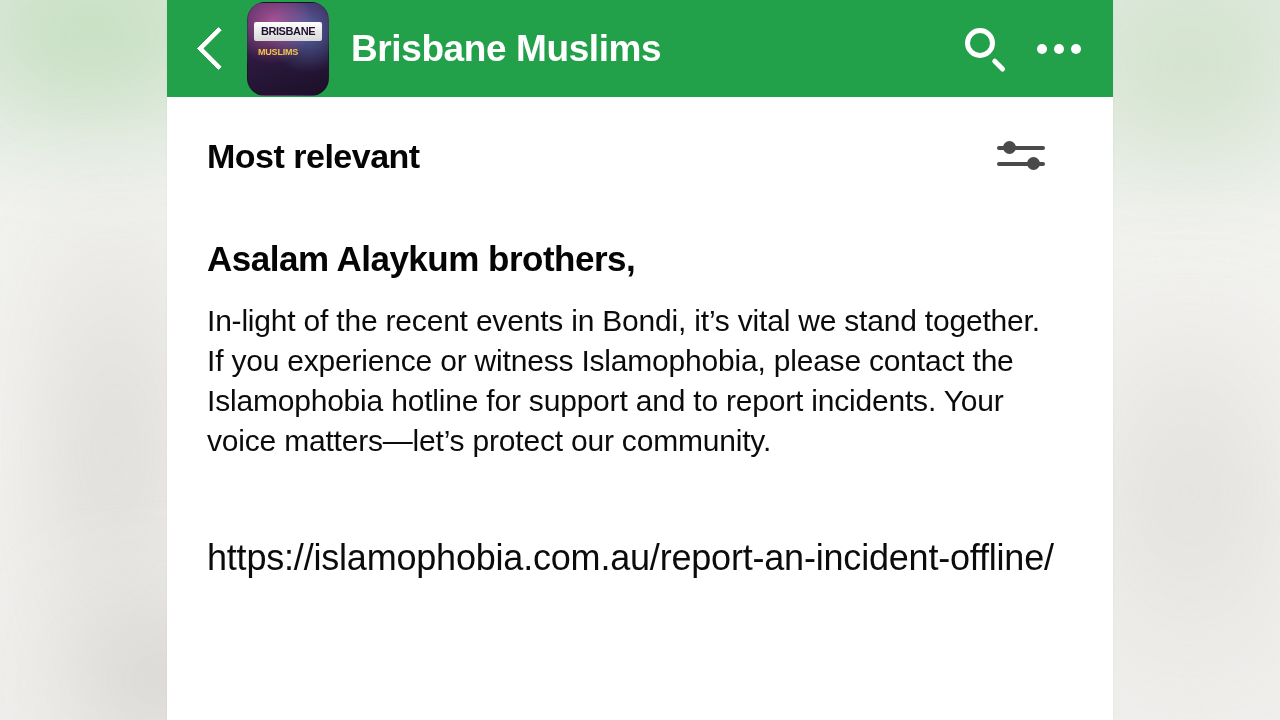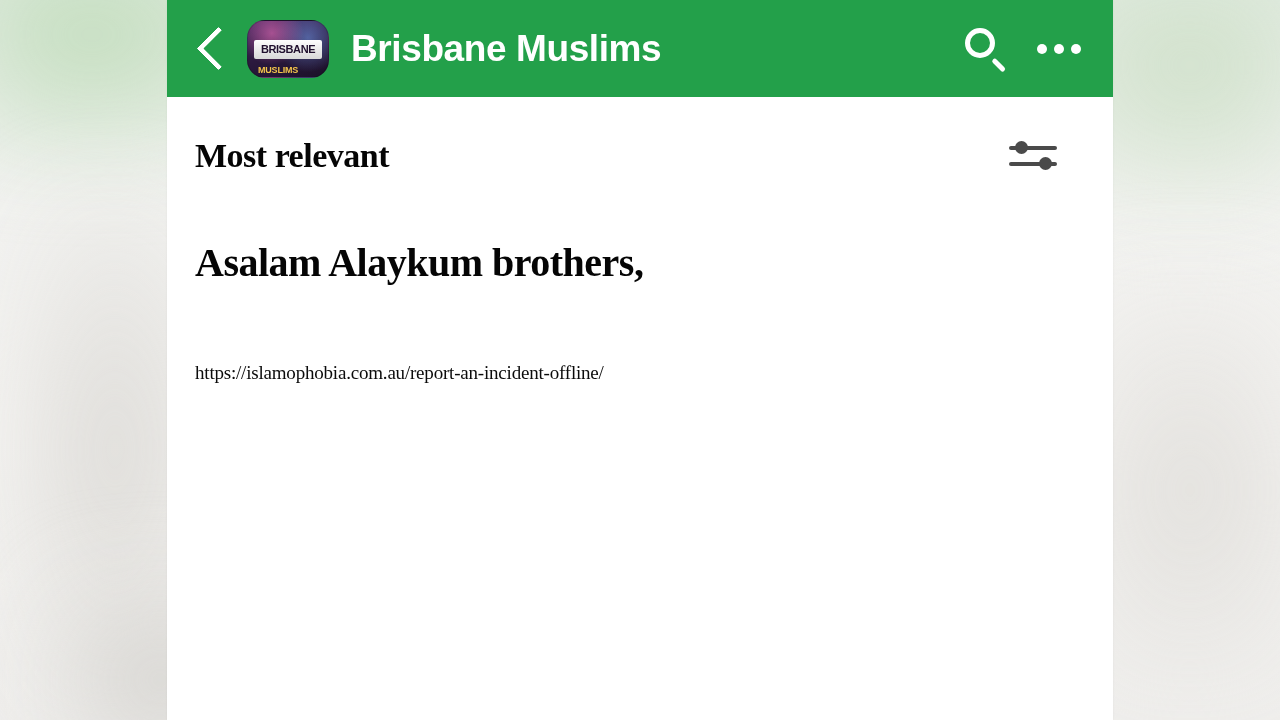--- a/index.html
+++ b/index.html
@@ -79,21 +79,21 @@
     width: 26px;
     height: 26px;
     border-left: 5px solid #ffffff;
     border-bottom: 5px solid #ffffff;
     transform: rotate(45deg);
     border-radius: 2px;
     margin-left: 6px;
   }
   .group-avatar {
     width: 82px;
-    height: 58px;
+    height: 94px;
     border-radius: 18px;
     margin-left: 4px;
     flex: 0 0 auto;
     background:
       radial-gradient(circle at 30% 22%, rgba(255,120,200,0.55) 0%, rgba(255,120,200,0) 45%),
       radial-gradient(circle at 75% 30%, rgba(120,170,255,0.5) 0%, rgba(120,170,255,0) 48%),
       linear-gradient(160deg, #4b2a63 0%, #2d1a40 45%, #1b1028 100%);
     position: relative;
     overflow: hidden;
     border: 1px solid rgba(0,0,0,0.15);
@@ -173,23 +173,22 @@
   .kebab i {
     display: block;
     width: 10px;
     height: 10px;
     border-radius: 50%;
     background: #ffffff;
   }
 
   
   .content {
-    padding: 0 28px;
+    padding: 0 40px;
     box-sizing: border-box;
-    font-family: Liberation Serif, serif;
   }
   .sort-row {
     display: flex;
     align-items: center;
     justify-content: space-between;
     padding: 36px 0 0 0;
   }
   .sort-label {
     font-size: 34px;
     font-weight: bold;
@@ -315,36 +314,36 @@
   }
   .post-menu i {
     display: block;
     width: 11px;
     height: 11px;
     border-radius: 50%;
     background: #5a5a5a;
   }
 
   .post-heading {
-    font-size: 40px;
+    font-size: 35px;
     font-weight: bold;
     color: #050505;
     letter-spacing: -0.5px;
     margin-top: 34px;
   }
   .post-body {
     font-size: 30px;
     color: #0b0b0b;
     line-height: 1.33;
     margin-top: 22px;
     letter-spacing: -0.2px;
     max-width: 852px;
   }
   .post-link {
-    font-size: 19px;
+    font-size: 36px;
     color: #0b0b0b;
     letter-spacing: -0.2px;
     margin-top: 76px;
   }
 </style>
 </head>
 <body>
 
 <div id="frame">
   <div class="backdrop-blob blob-a"></div>
@@ -388,18 +387,19 @@
           <div class="line l1"></div>
           <div class="line l2"></div>
           <div class="knob k1"></div>
           <div class="knob k2"></div>
         </div>
       </div>
 
       <div class="post">
 
         <div class="post-heading">Asalam Alaykum brothers,</div>
+        <div class="post-body">In-light of the recent events in Bondi, it’s vital we stand together. If you experience or witness Islamophobia, please contact the Islamophobia hotline for support and to report incidents. Your voice matters—let’s protect our community.</div>
         <div class="post-link">https://islamophobia.com.au/report-an-incident-offline/</div>
       </div>
 
     </div>
   </div>
 </div>
 
 </body></html>

